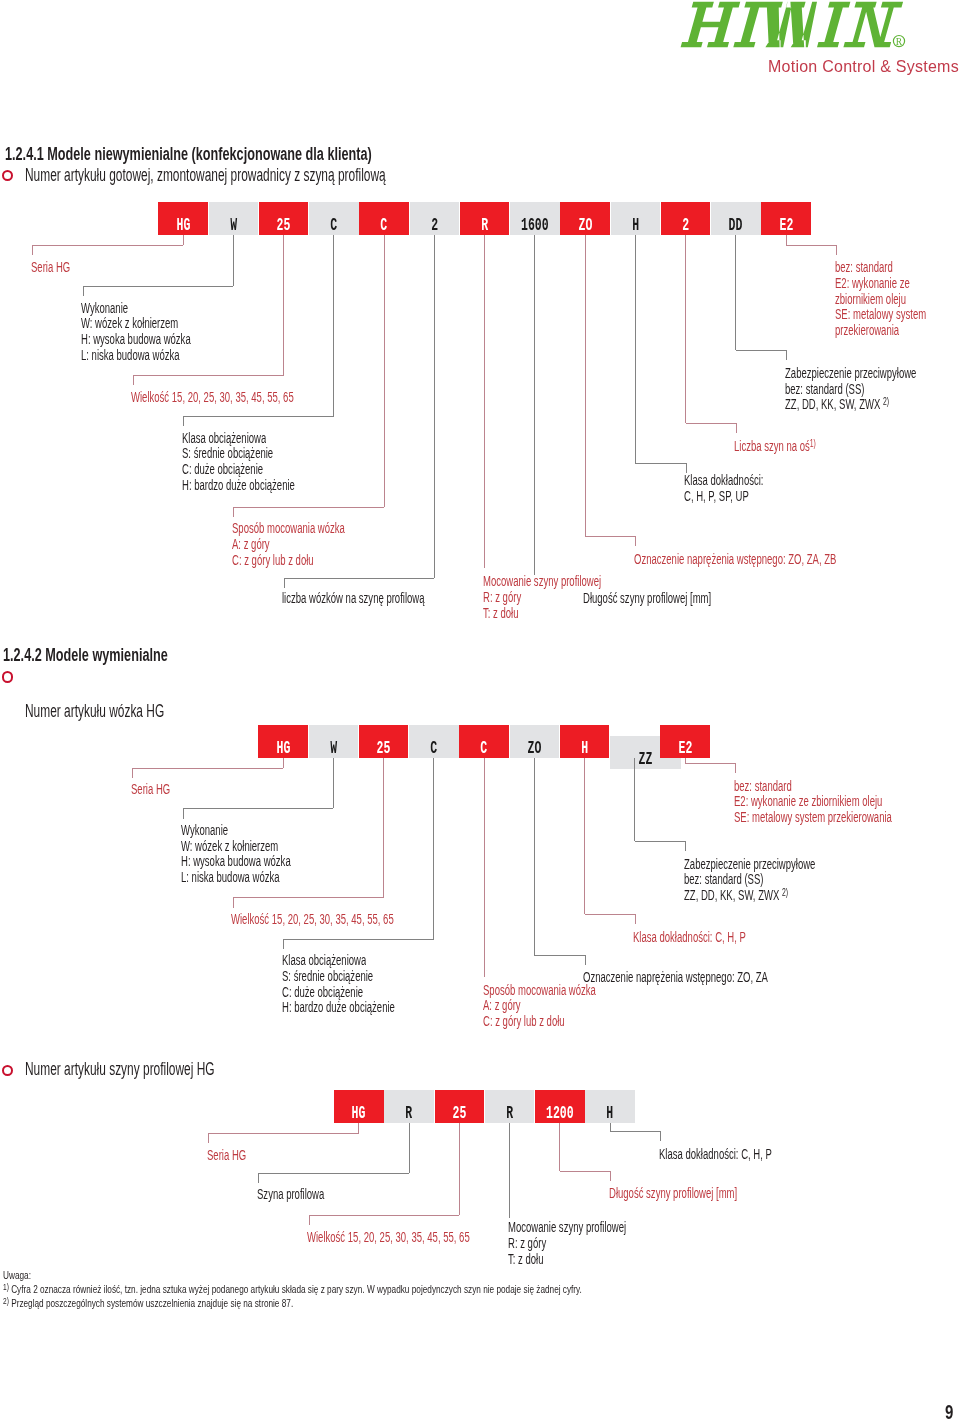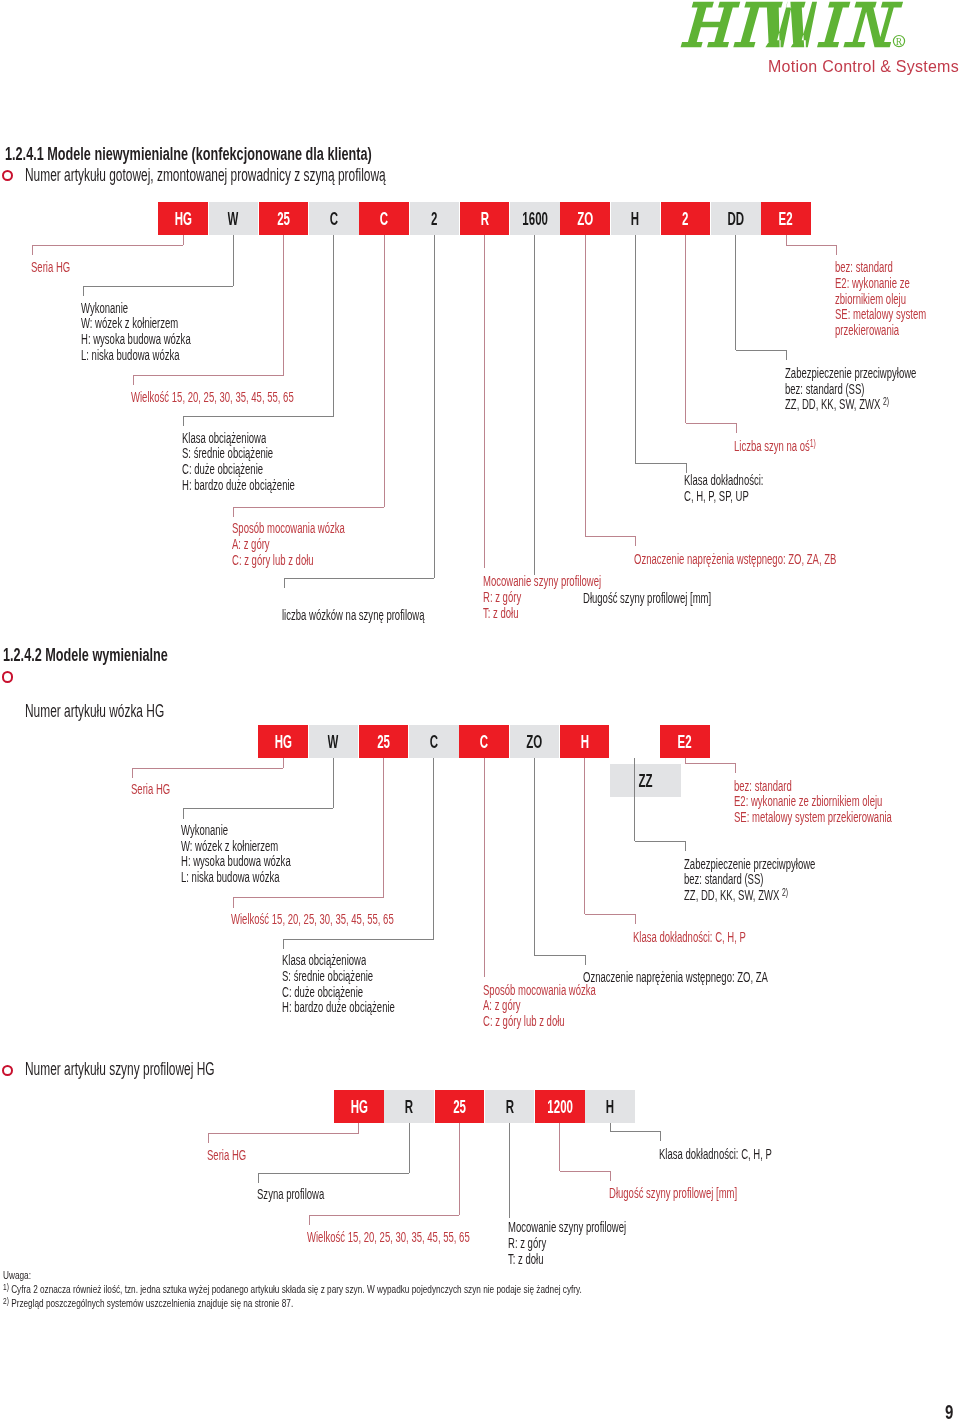--- a/index.html
+++ b/index.html
@@ -2,21 +2,21 @@
 <html><head>
 <meta charset="utf-8">
 <title>HIWIN</title>
 <style>
 html,body{margin:0;padding:0;background:#fff;}
 body{width:960px;height:1422px;font-family:"Liberation Sans",sans-serif;color:#231F20;}
 #page{position:relative;width:960px;height:1422px;overflow:hidden;background:#fff;}
 #page *{ -webkit-font-smoothing:antialiased; }
 .hd>span,.blt>span,.lbl .ln>i,.fn>i,.cell>span,#pgno>span,#tagline>span{will-change:opacity;}
 
-.cell{position:absolute;box-sizing:border-box;display:flex;align-items:center;justify-content:center;}
+.cell{position:absolute;box-sizing:border-box;display:flex;align-items:flex-end;justify-content:center;font-family:Liberation Mono, monospace;}
 .cell>span{display:inline-block;font-weight:bold;font-size:19px;line-height:19px;
            transform:scaleX(0.605);transform-origin:50% 50%;white-space:nowrap;}
 .cell.red{background:#ED1C24;}
 .cell.red>span{color:#FFFFFF;}
 .cell.gray{background:#E2E3E5;}
 .cell.gray>span{color:#1A1A1A;}
 
 .ldrv,.ldrh{position:absolute;}
 .ldrv{width:1px;}
 .ldrh{height:1px;}
@@ -154,21 +154,21 @@
       <div class="ldrh" style="left:233.35px;top:506.60px;width:150.75px;background:#BC848E"></div>
       <div class="ldrv" style="left:233.35px;top:506.60px;height:10.40px;background:#BC848E"></div>
       <div class="lbl red" style="left:231.95px;top:519.30px">
         <span class="ln"><i>Sposób mocowania wózka</i></span>
         <span class="ln"><i>A: z góry</i></span>
         <span class="ln"><i>C: z góry lub z dołu</i></span>
       </div>
       <div class="ldrv" style="left:433.85px;top:234.60px;height:343.50px;background:#828282"></div>
       <div class="ldrh" style="left:283.60px;top:578.10px;width:150.75px;background:#828282"></div>
       <div class="ldrv" style="left:283.60px;top:578.10px;height:10.40px;background:#828282"></div>
-      <div class="lbl dark" style="left:282.20px;top:606px">
+      <div class="lbl dark" style="left:282.20px;top:589px">
         <span class="ln"><i>liczba wózków na szynę profilową</i></span>
       </div>
       <div class="ldrv" style="left:484.10px;top:234.60px;height:333.70px;background:#BC848E"></div>
       <div class="lbl red" style="left:483.20px;top:572.20px">
         <span class="ln"><i>Mocowanie szyny profilowej</i></span>
         <span class="ln"><i>R: z góry</i></span>
         <span class="ln"><i>T: z dołu</i></span>
       </div>
       <div class="ldrv" style="left:534.35px;top:234.60px;height:340.80px;background:#828282"></div>
       <div class="lbl dark" style="left:583.45px;top:588.60px">
@@ -225,21 +225,21 @@
       </div>
       <div class="cell red" style="left:459.30px;top:725px;width:49.6px;height:32.6px">
         <span>C</span>
       </div>
       <div class="cell gray" style="left:509.55px;top:725px;width:49.6px;height:32.6px">
         <span>ZO</span>
       </div>
       <div class="cell red" style="left:559.80px;top:725px;width:49.6px;height:32.6px">
         <span>H</span>
       </div>
-      <div class="cell gray" style="left:610.05px;top:764px;width:71px;height:32.6px">
+      <div class="cell gray" style="left:610.05px;top:736px;width:71px;height:32.6px">
         <span>ZZ</span>
       </div>
       <div class="cell red" style="left:660.30px;top:725px;width:49.6px;height:32.6px">
         <span>E2</span>
       </div>
       <div class="ldrv" style="left:282.60px;top:757.60px;height:10.00px;background:#BC848E"></div>
       <div class="ldrh" style="left:132.35px;top:767.60px;width:150.75px;background:#BC848E"></div>
       <div class="ldrv" style="left:132.35px;top:767.60px;height:10.40px;background:#BC848E"></div>
       <div class="lbl red" style="left:130.95px;top:780.30px">
         <span class="ln"><i>Seria HG</i></span>

